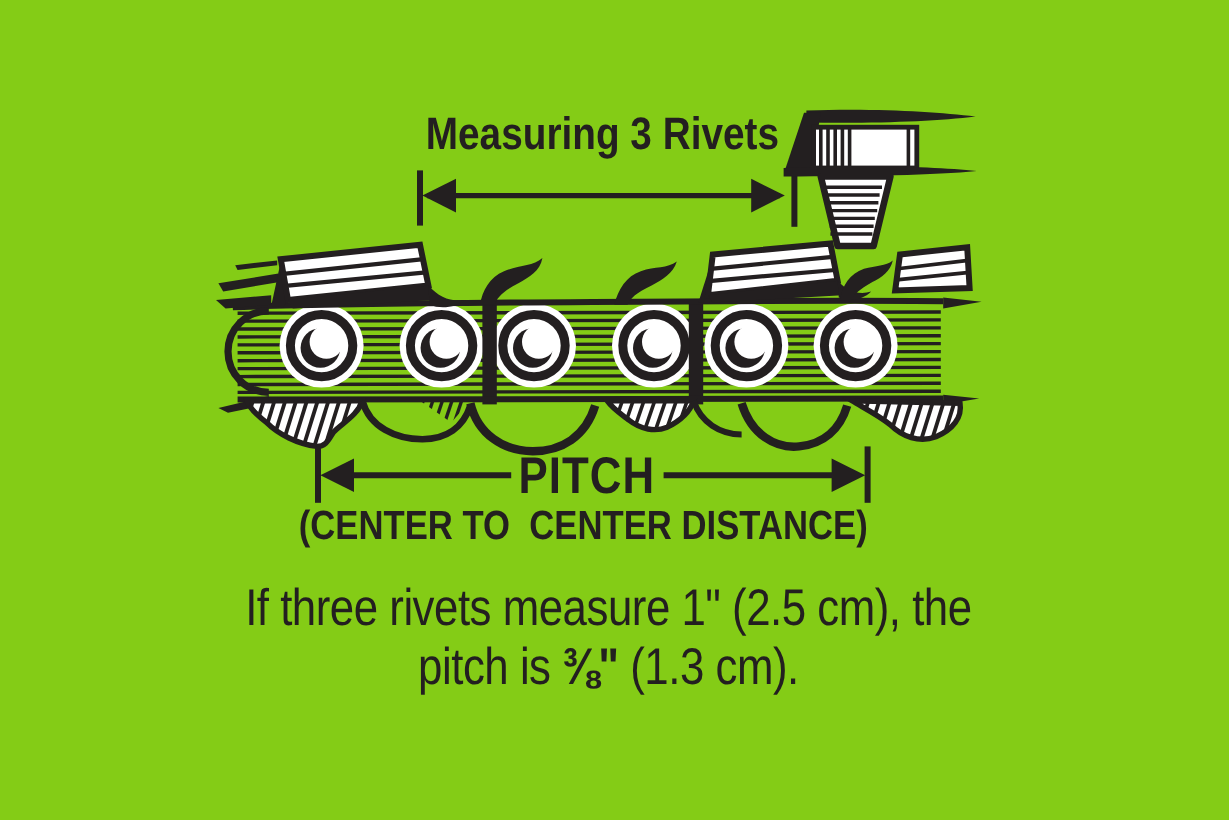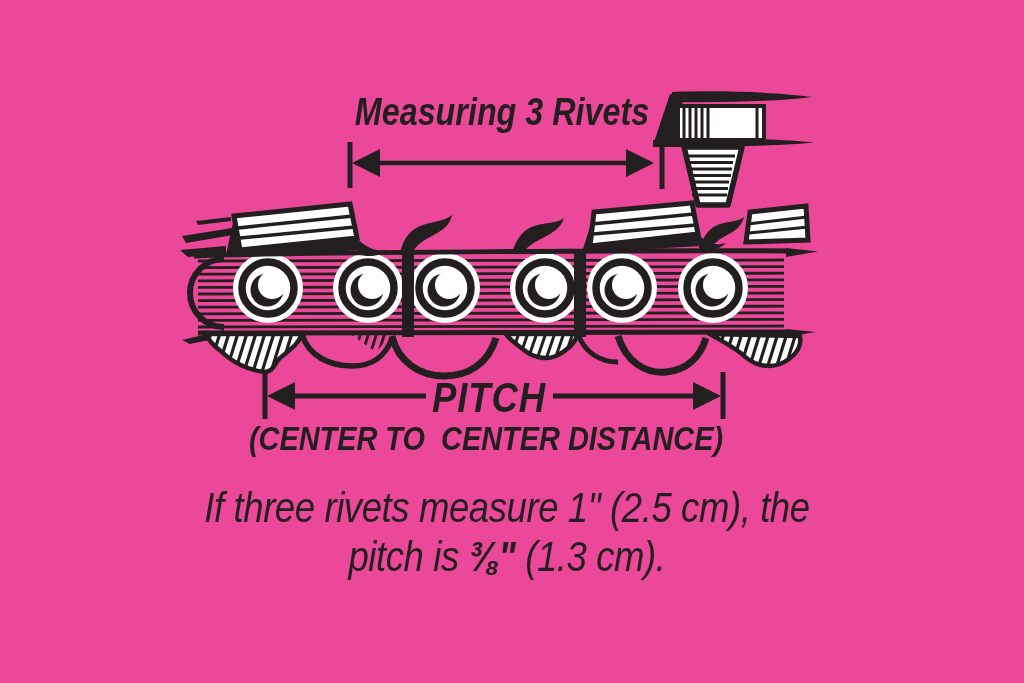--- a/index.html
+++ b/index.html
@@ -1,17 +1,17 @@
 <!DOCTYPE html>
 <html><head>
 <meta charset="utf-8">
 <style>
   html,body{margin:0;padding:0;background:#ffffff;}
-  #stage{position:relative;width:1024px;height:683px;background:#ec4899;overflow:hidden;
-         font-family:"Liberation Sans","DejaVu Sans",sans-serif;color:#231f20;font-style:italic;}
+  #stage{position:relative;width:1024px;height:683px;background:#84cc16;overflow:hidden;
+         font-family:"Liberation Sans","DejaVu Sans",sans-serif;color:#231f20;}
   #art{position:absolute;left:0;top:0;width:1024px;height:683px;}
   .txt{position:absolute;text-align:center;white-space:pre;color:#231f20;
        transform:scaleX(.85);transform-origin:center;}
   #measuring-label{left:102px;top:92px;width:800px;font-size:38px;line-height:40px;font-weight:700;}
   #pitch-label{left:89px;top:376px;width:800px;font-size:43px;line-height:42px;font-weight:700;letter-spacing:1px;}
   #pitch-sublabel{left:86px;top:421px;width:800px;font-size:34px;line-height:34px;font-weight:700;}
   .caption{left:107px;width:800px;font-size:43px;line-height:46px;font-weight:400;letter-spacing:-0.5px;}
   #caption-line1{top:484px;}
   #caption-line2{top:533px;}
   .frac{font-weight:700;}

